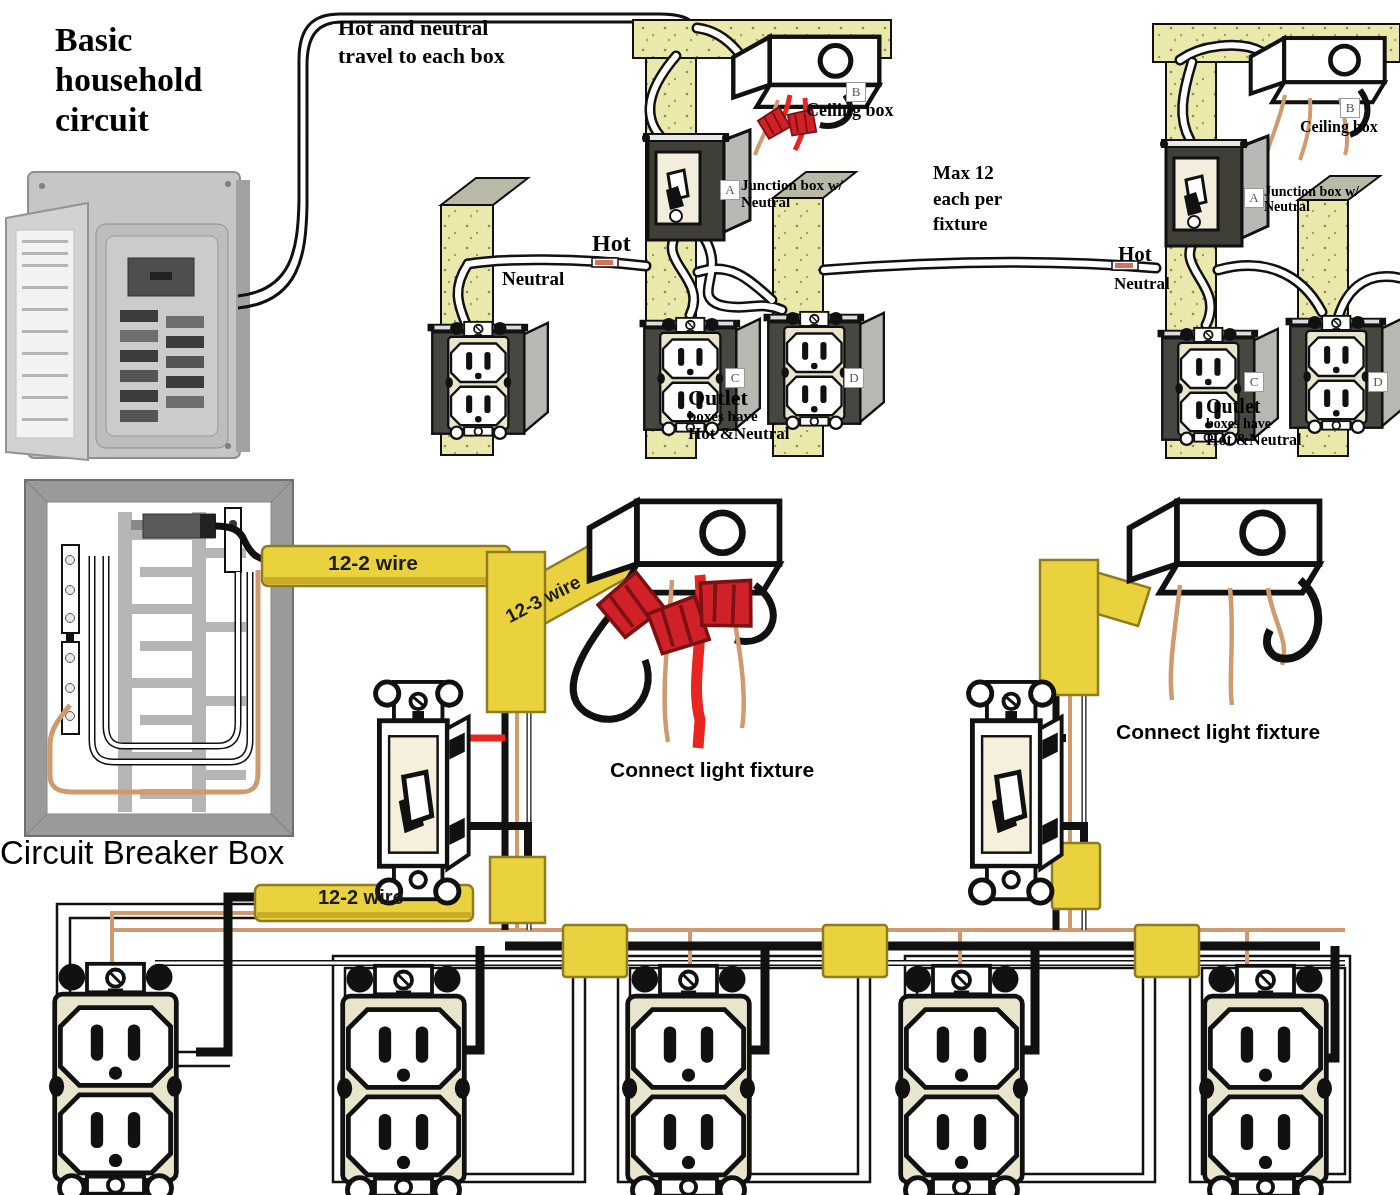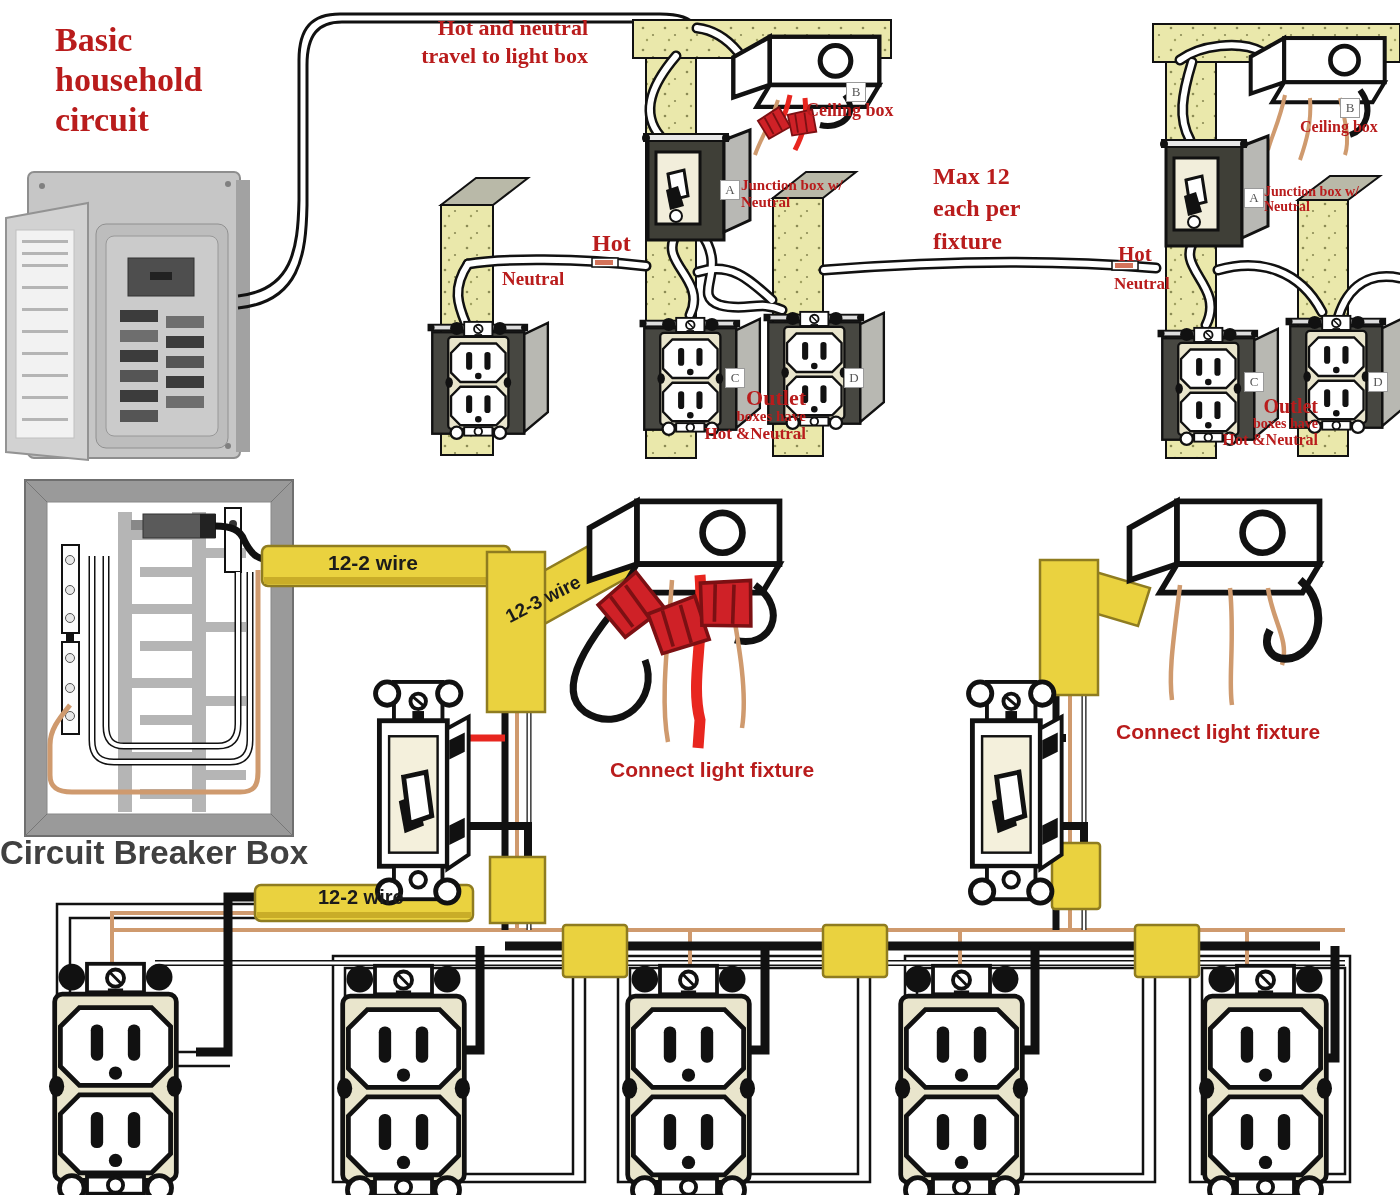--- a/index.html
+++ b/index.html
@@ -1,21 +1,21 @@
 <!DOCTYPE html>
 <html><head>
 <meta charset="utf-8">
 <style>
   html,body{margin:0;padding:0;background:#fff}
   #stage{position:relative;width:1400px;height:1195px;background:#fff;overflow:hidden}
   #art{position:absolute;left:0;top:0}
-  .t{position:absolute;font-weight:bold;color:#b91c1c;white-space:nowrap;z-index:5}
+  .t{position:absolute;font-weight:bold;color:#000000;white-space:nowrap;z-index:5}
   .serif{font-family:"Liberation Serif",serif}
   .sans{font-family:"Liberation Sans",sans-serif}
-  .center{text-align:right}
+  .center{text-align:left}
   .wrap{white-space:normal}
   .tag{position:absolute;width:18px;height:18px;border:1.5px solid #9a9a9a;background:#fff;color:#555;
        font:13px/18px "Liberation Serif",serif;text-align:center;z-index:5}
 </style>
 </head>
 <body>
 
 <div id="stage">
 
 <svg id="art" width="1400" height="1195" viewBox="0 0 1400 1195">
@@ -387,21 +387,21 @@
   <use href="#outlet-big" width="180" height="256" transform="translate(318,962) scale(0.95)"></use>
   <use href="#outlet-big" width="180" height="256" transform="translate(603,962) scale(0.95)"></use>
   <use href="#outlet-big" width="180" height="256" transform="translate(876,962) scale(0.95)"></use>
   <use href="#outlet-big" width="180" height="256" transform="translate(1180,962) scale(0.95)"></use>
 </svg>
 
   <div class="t serif wrap" style="left:55px;top:20px;width:215px;font-size:34px;line-height:1.18">Basic household circuit</div>
 
   <div class="t serif center" style="left:338px;top:14px;width:250px;font-size:22px;line-height:1.25">
     <div>Hot and neutral</div>
-    <div>travel to light box</div>
+    <div>travel to each box</div>
   </div>
 
   <div class="tag" style="left:846px;top:82px">B</div>
   <div class="t serif" style="left:806px;top:100px;font-size:18px">Ceiling box</div>
 
   <div class="tag" style="left:720px;top:180px">A</div>
   <div class="t serif" style="left:741px;top:177px;font-size:15px;line-height:1.1">
     <div>Junction box w/</div>
     <div>Neutral</div>
   </div>
@@ -410,21 +410,21 @@
   <div class="t serif" style="left:502px;top:268px;font-size:19px">Neutral</div>
 
   <div class="tag" style="left:725px;top:368px">C</div>
   <div class="tag" style="left:844px;top:368px">D</div>
   <div class="t serif center" style="left:688px;top:386px;width:118px;line-height:1.05">
     <div style="font-size:22px">Outlet</div>
     <div style="font-size:15px">boxes have</div>
     <div style="font-size:17px">Hot &amp;Neutral</div>
   </div>
 
-  <div class="t serif wrap" style="left:933px;top:160px;width:190px;font-size:24px;line-height:1.35">
+  <div class="t serif wrap" style="left:933px;top:160px;width:190px;font-size:19px;line-height:1.35">
     <div>Max 12</div>
     <div>each per</div>
     <div>fixture</div>
   </div>
 
   <div class="t serif" style="left:1118px;top:242px;font-size:21px">Hot</div>
   <div class="t serif" style="left:1114px;top:274px;font-size:17px">Neutral</div>
 
   <div class="tag" style="left:1340px;top:98px">B</div>
   <div class="t serif" style="left:1300px;top:118px;font-size:16px">Ceiling box</div>
@@ -439,20 +439,20 @@
   <div class="tag" style="left:1368px;top:372px">D</div>
   <div class="t serif center" style="left:1206px;top:396px;width:112px;line-height:1.05">
     <div style="font-size:20px">Outlet</div>
     <div style="font-size:14px">boxes have</div>
     <div style="font-size:16px">Hot &amp;Neutral</div>
   </div>
 
   <div class="t sans" style="left:328px;top:551px;font-size:21px;color:#1b1b1b">12-2 wire</div>
   <div class="t sans" style="left:502px;top:608px;font-size:19px;color:#1b1b1b;transform:rotate(-27deg);transform-origin:0 0">12-3 wire</div>
 
-  <div class="t sans center" style="left:0px;top:834px;width:308px;font-size:33px;font-weight:bold;color:#404040">Circuit Breaker Box</div>
+  <div class="t sans center" style="left:0px;top:834px;width:308px;font-size:33px;font-weight:normal;color:#000000">Circuit Breaker Box</div>
 
   <div class="t sans" style="left:318px;top:886px;font-size:20px;color:#1b1b1b">12-2 wire</div>
 
   <div class="t sans" style="left:610px;top:758px;font-size:21px">Connect light fixture</div>
   <div class="t sans" style="left:1116px;top:720px;font-size:21px">Connect light fixture</div>
 
 </div>
 
 </body></html>

